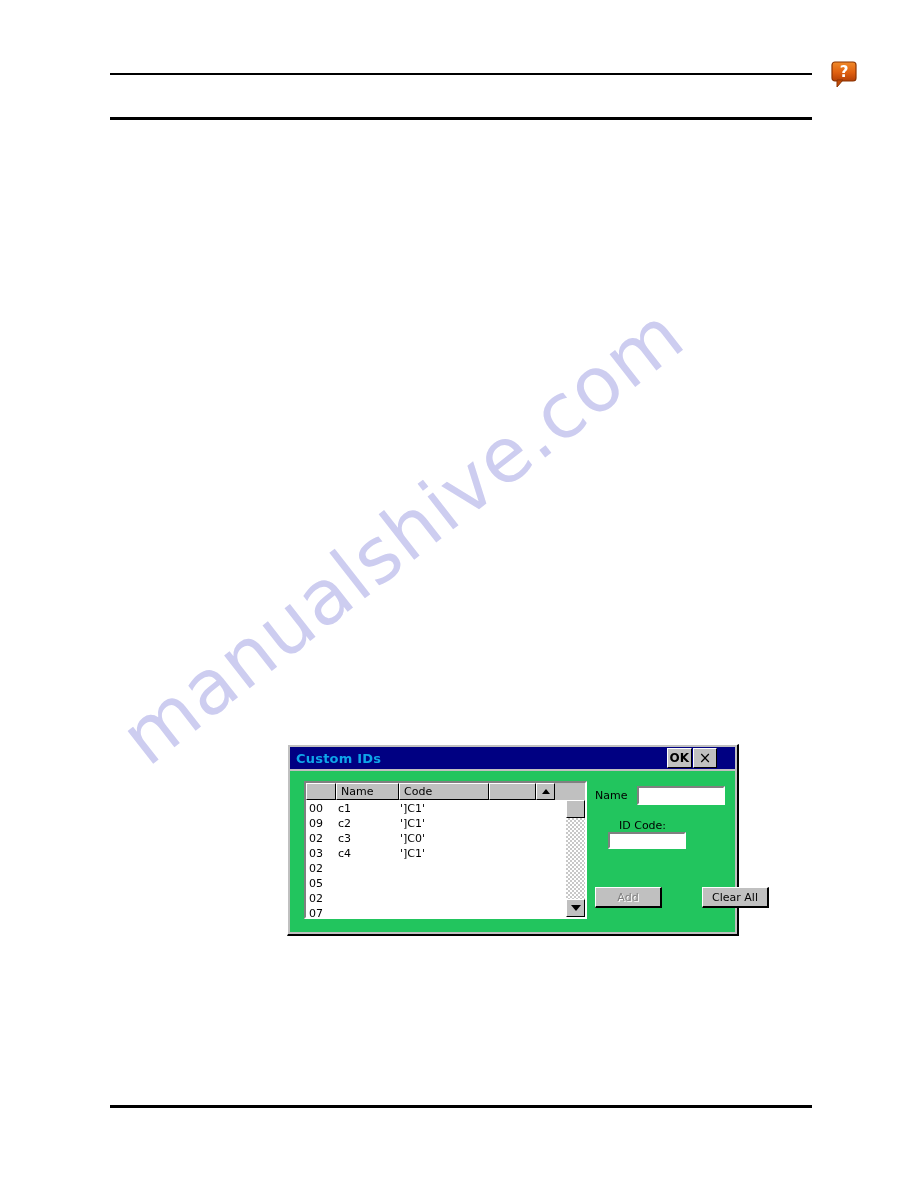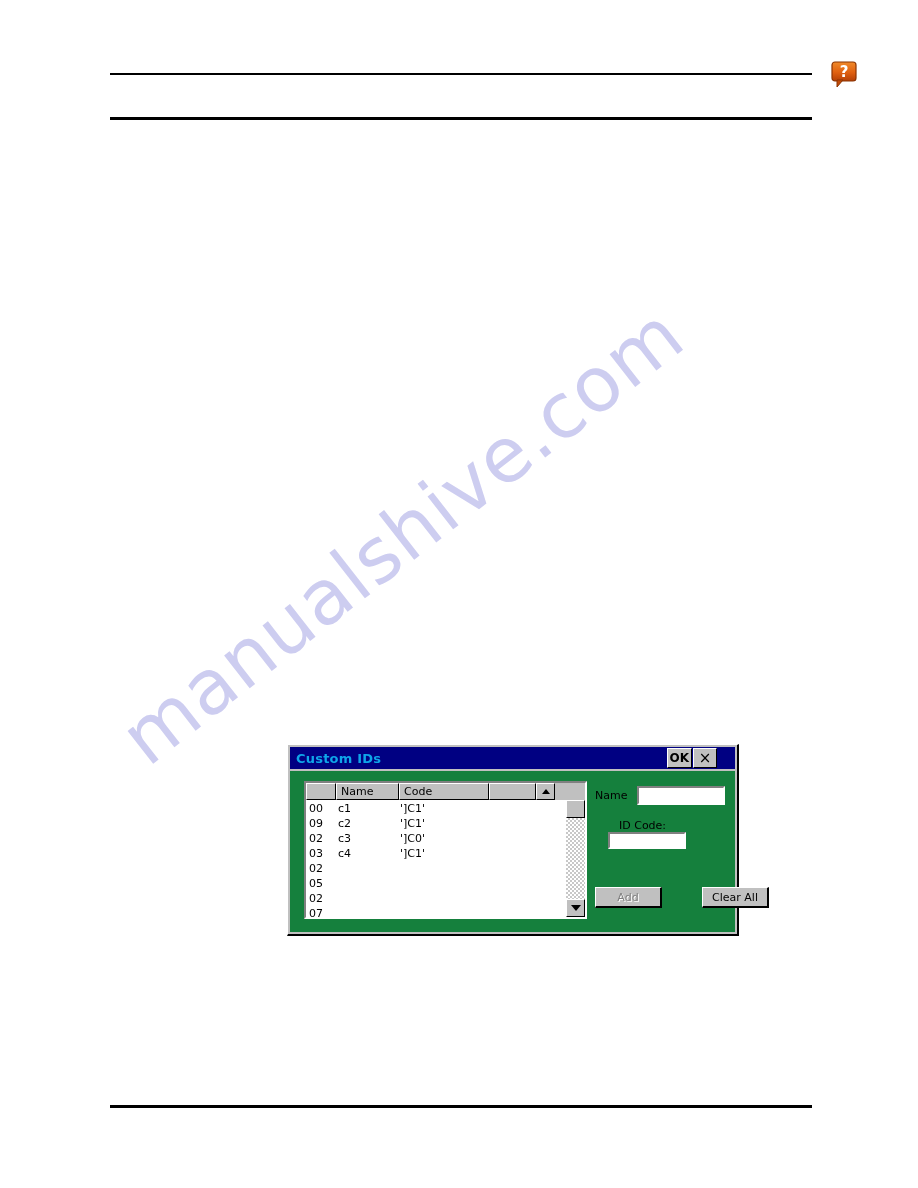--- a/index.html
+++ b/index.html
@@ -129,21 +129,21 @@
   }
   #btn-close { font-weight: normal; font-size: 15px; min-width: 24px; }
 
   
   #client {
     position: absolute;
     left: 2px;
     top: 26px;
     right: 2px;
     bottom: 2px;
-    background: #15803d;
+    background: #22c55e;
   }
 
   
   #list-panel {
     position: absolute;
     left: 14px;
     top: 10px;
     width: 283px;
     height: 138px;
     background: #ffffff;

